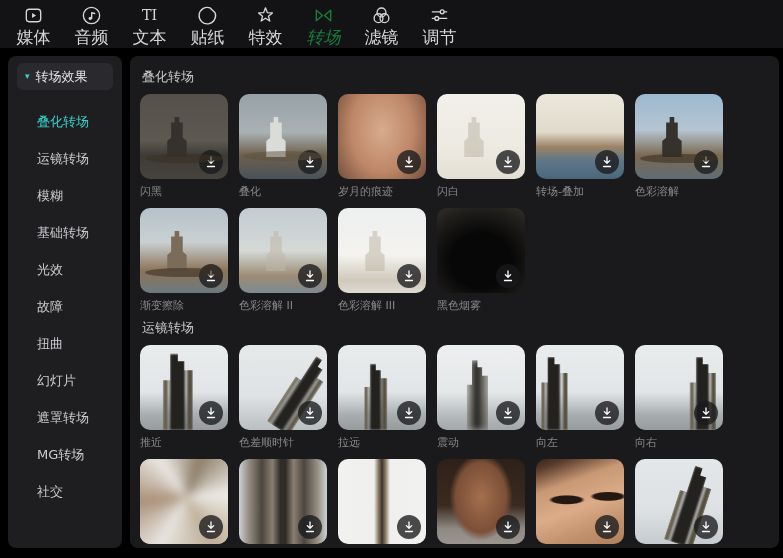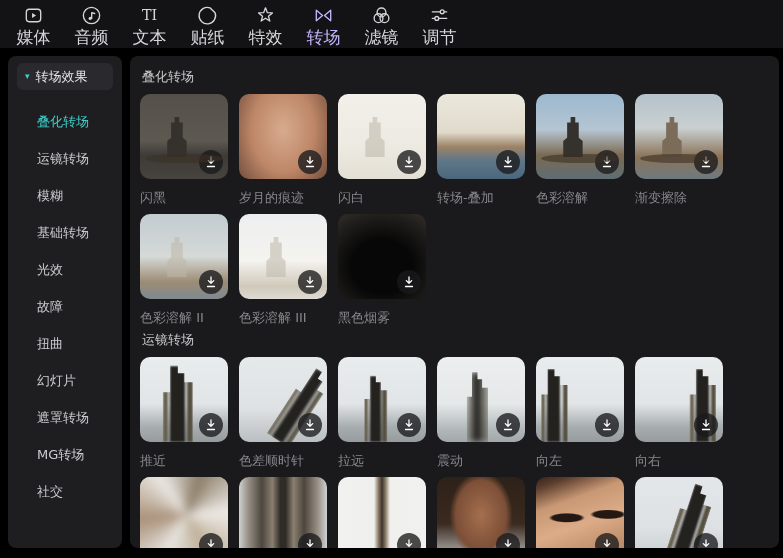--- a/index.html
+++ b/index.html
@@ -8,21 +8,21 @@
 
   
   .topbar { position:absolute; top:0; left:0; right:0; height:48px;
     background:#131315; display:flex; align-items:center; padding-left:12px; gap:15px; }
   .tool-item { width:43px; display:flex; flex-direction:column; align-items:center;
     gap:1px; color:#d6d6da; cursor:pointer; }
   .tool-item .tool-icon { width:24px; height:24px; display:flex; align-items:flex-start; justify-content:center; }
   .tool-item .tool-icon svg { width:23px; height:23px; stroke:currentColor; fill:none;
     stroke-width:1.4; stroke-linecap:round; stroke-linejoin:round; }
   .tool-label { font-size:17px; line-height:16px; }
-  .tool-item.active { color:#c4b5fd; }
+  .tool-item.active { color:#15803d;font-style:italic; }
 
   
   .main { position:absolute; top:56px; left:8px; right:4px; bottom:10px; display:flex; gap:8px; }
 
   .sidebar { flex:none; width:114px; background:#1e1e21; border-radius:8px; padding-top:7px; }
   .side-header { margin:0 9px; height:27px; background:#2a2a2e; border-radius:6px;
     display:flex; align-items:center; gap:6px; padding:0 8px; color:#e4e4e8;
     font-size:13px; cursor:pointer; }
   .collapse-tri { color:#3bd1ca; font-size:9px; line-height:9px; }
   .side-list { margin-top:13px; list-style:none; }
@@ -30,21 +30,21 @@
     color:#cdcdd1; cursor:pointer; white-space:nowrap; }
   .side-item.active { color:#3bd1ca; }
 
   .content { flex:1; background:#1a1a1c; border-radius:8px; overflow:hidden;
     padding:8px 0 0 10px; position:relative; }
   .section-title { font-size:13px; font-weight:normal; color:#c9c9cd; margin:4px 0 8px 2px; }
   .grid { display:flex; flex-wrap:wrap; column-gap:11px; row-gap:9px; margin-bottom:6px; max-width:600px; }
   .card { width:88px; cursor:pointer; }
   .thumb { width:88px; height:85px; border-radius:10px; position:relative; overflow:hidden;
     background:#333; }
-  .card-label { margin-top:11px; font-size:13px; line-height:15px; min-height:15px;
+  .card-label { margin-top:5px; font-size:11px; line-height:15px; min-height:15px;
     color:#87878c; white-space:nowrap; }
 
   
   .dl { position:absolute; right:5px; bottom:5px; width:24px; height:24px; border-radius:50%;
     background:rgba(26,26,28,.78); display:flex; align-items:center; justify-content:center; }
   .dl svg { width:12px; height:13px; stroke:#fff; fill:none; stroke-width:1.3;
     stroke-linecap:round; stroke-linejoin:round; }
 
   
   .thumb::before { z-index:0; }
@@ -190,20 +190,30 @@
             <div class="thumb fg-tower-dark" style="background: linear-gradient(rgb(85, 80, 74) 0%, rgb(93, 88, 80) 55%, rgb(62, 59, 55) 72%, rgb(71, 68, 64) 100%);">
               <span class="dl">
                 <svg viewBox="0 0 11 13">
                   <path d="M5.5 1 V7 M2.8 4.6 L5.5 7.3 L8.2 4.6 M2 10.5 H9"></path>
                 </svg>
               </span>
             </div>
             <div class="card-label">闪黑</div>
           </div>
           <div class="card">
+            <div class="thumb fg-tower-light" style="background: linear-gradient(rgb(151, 161, 167) 0%, rgb(169, 177, 179) 45%, rgb(110, 96, 77) 72%, rgb(73, 82, 90) 100%);">
+              <span class="dl">
+                <svg viewBox="0 0 11 13">
+                  <path d="M5.5 1 V7 M2.8 4.6 L5.5 7.3 L8.2 4.6 M2 10.5 H9"></path>
+                </svg>
+              </span>
+            </div>
+            <div class="card-label">叠化</div>
+          </div>
+          <div class="card">
             <div class="thumb" style="background: radial-gradient(70px 95px at 50% 42%, rgb(216, 171, 142) 0%, rgb(189, 134, 103) 45%, rgb(122, 83, 65) 78%, rgb(83, 57, 46) 100%);">
               <span class="dl">
                 <svg viewBox="0 0 11 13">
                   <path d="M5.5 1 V7 M2.8 4.6 L5.5 7.3 L8.2 4.6 M2 10.5 H9"></path>
                 </svg>
               </span>
             </div>
             <div class="card-label">岁月的痕迹</div>
           </div>
           <div class="card">

